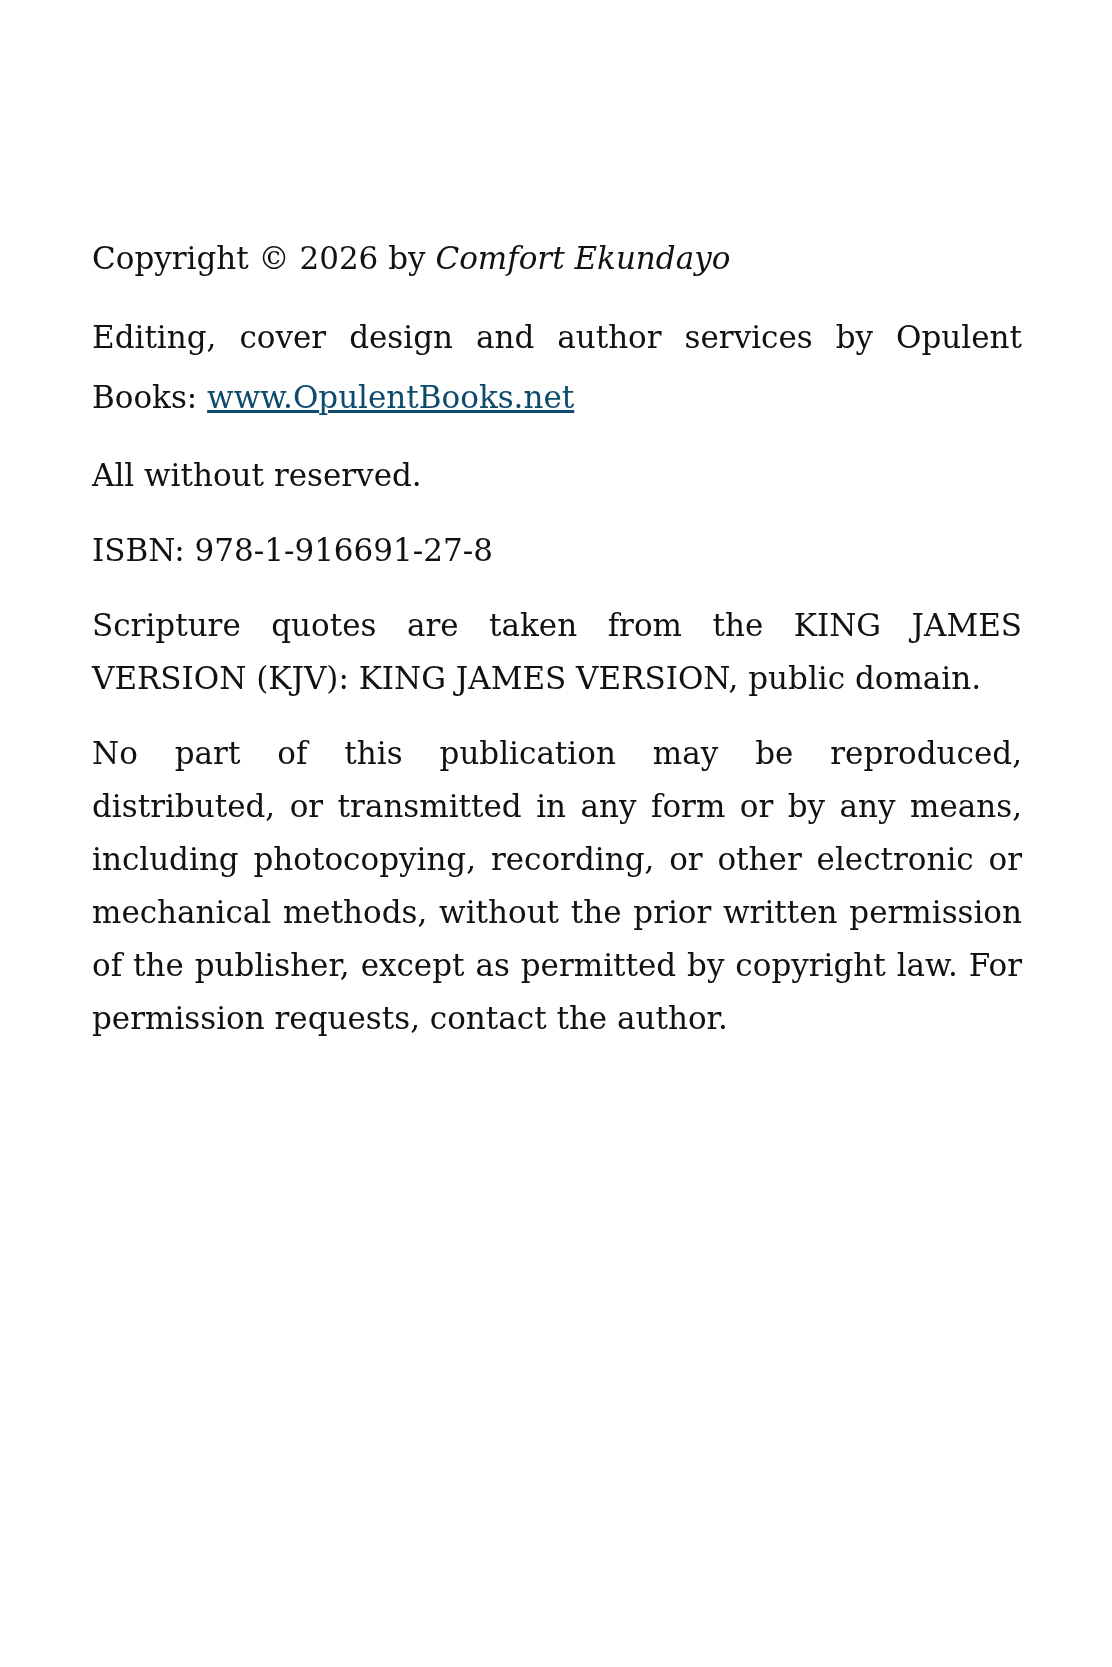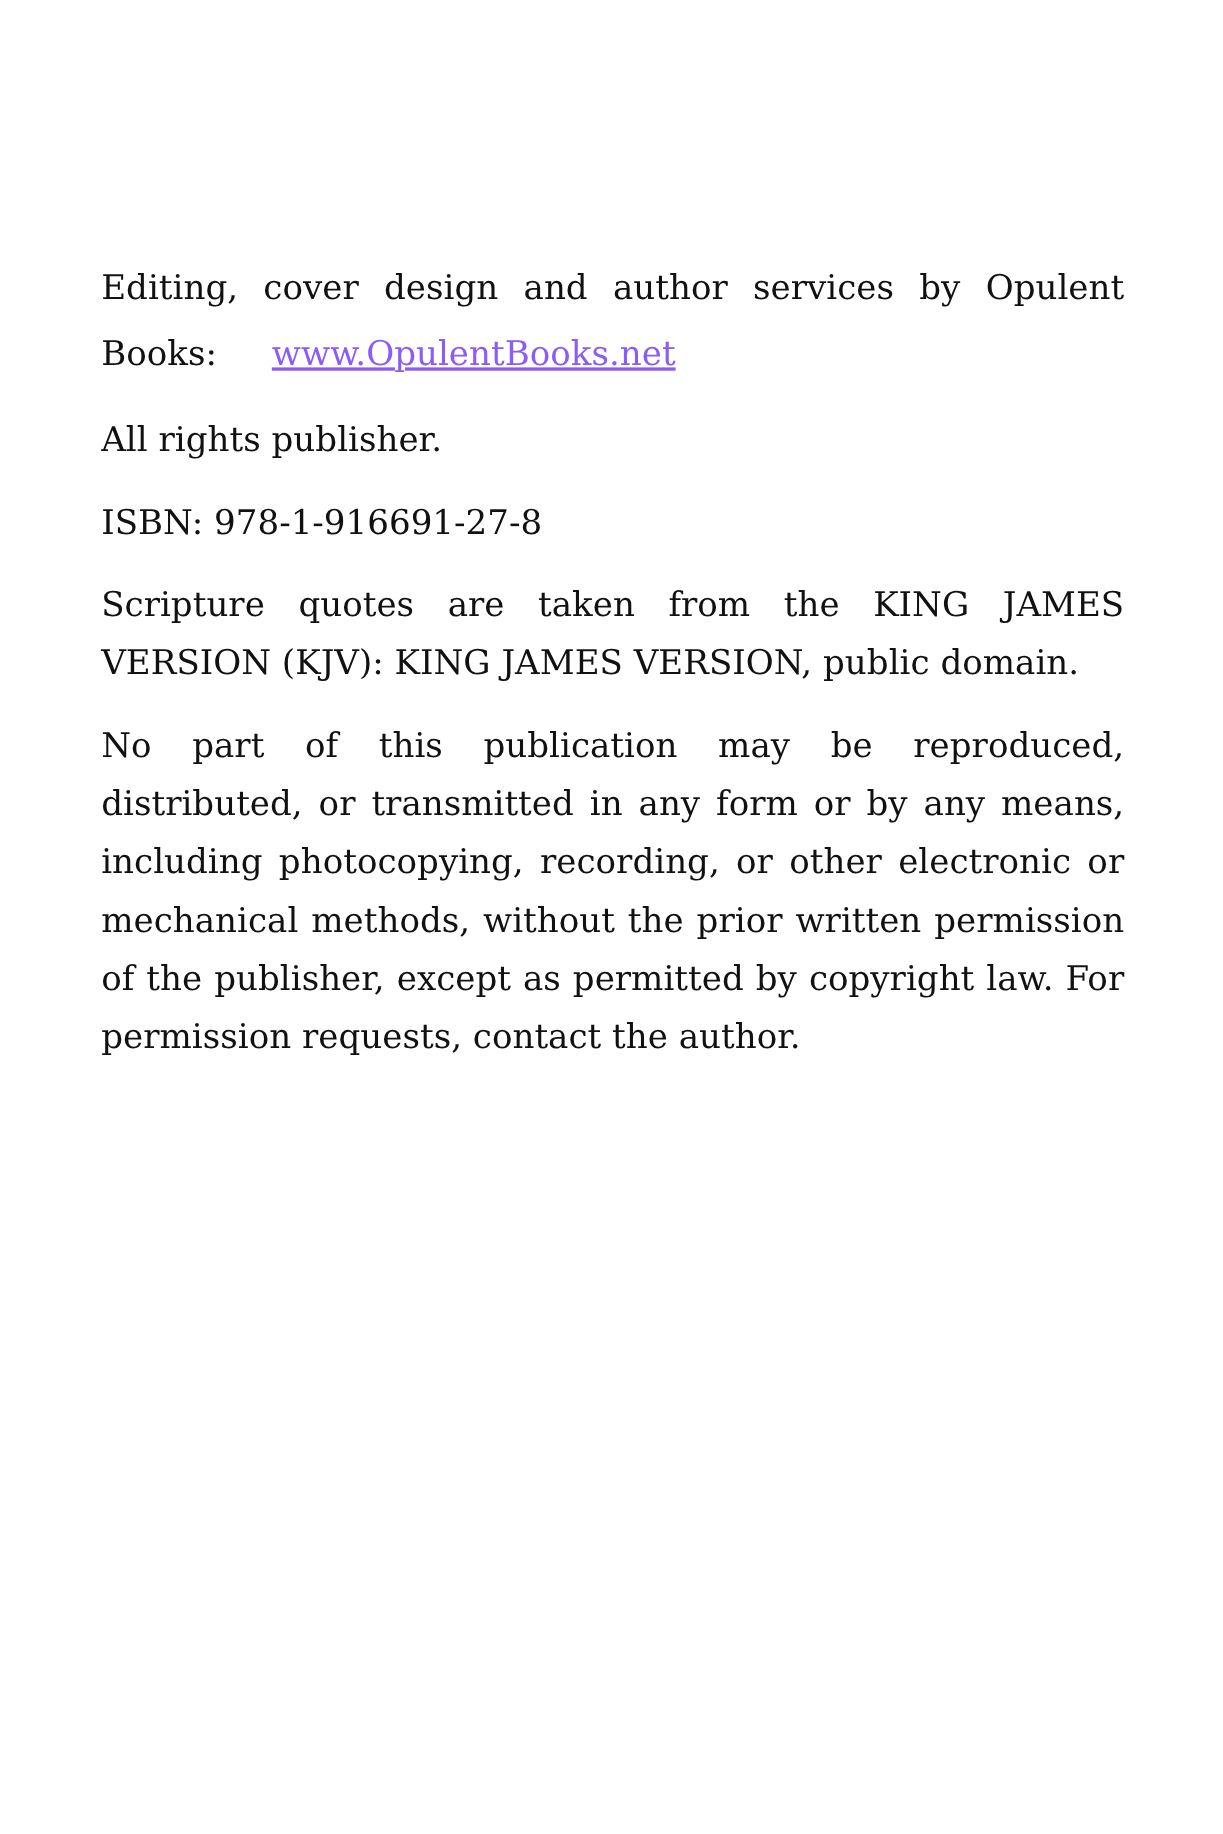--- a/index.html
+++ b/index.html
@@ -5,24 +5,25 @@
     html, body { margin: 0; padding: 0; background: #ffffff; }
     body { width: 1112px; height: 1667px; position: relative; overflow: hidden; }
     .page {
       position: absolute; left: 92px; top: 232px; width: 930px;
       font-family: "DejaVu Serif", "Liberation Serif", serif;
       font-size: 31px; color: #111111; text-align: justify;
     }
     .page p { margin: 0 0 22px 0; line-height: 53px; }
     .page p.body { line-height: 53px; }
     .page em { font-style: italic; }
-    .page a { color: #8b5cf6; text-decoration: underline; margin-left: 40px; }
+    .page a { color: #0c4a6e; text-decoration: underline; }
   </style>
 </head>
 <body>
 
 <div class="page">
+  <p><span>Copyright © 2026 by </span><em>Comfort Ekundayo</em></p>
   <p style="line-height:60px"><span>Editing, cover design and author services by Opulent Books: </span><a>www.OpulentBooks.net</a></p>
-  <p>All rights publisher.</p>
+  <p>All without reserved.</p>
   <p>ISBN: 978-1-916691-27-8</p>
   <p class="body">Scripture quotes are taken from the KING JAMES VERSION (KJV): KING JAMES VERSION, public domain.</p>
   <p class="body">No part of this publication may be reproduced, distributed, or transmitted in any form or by any means, including photocopying, recording, or other electronic or mechanical methods, without the prior written permission of the publisher, except as permitted by copyright law. For permission requests, contact the author.</p>
 </div>
 
 </body></html>

